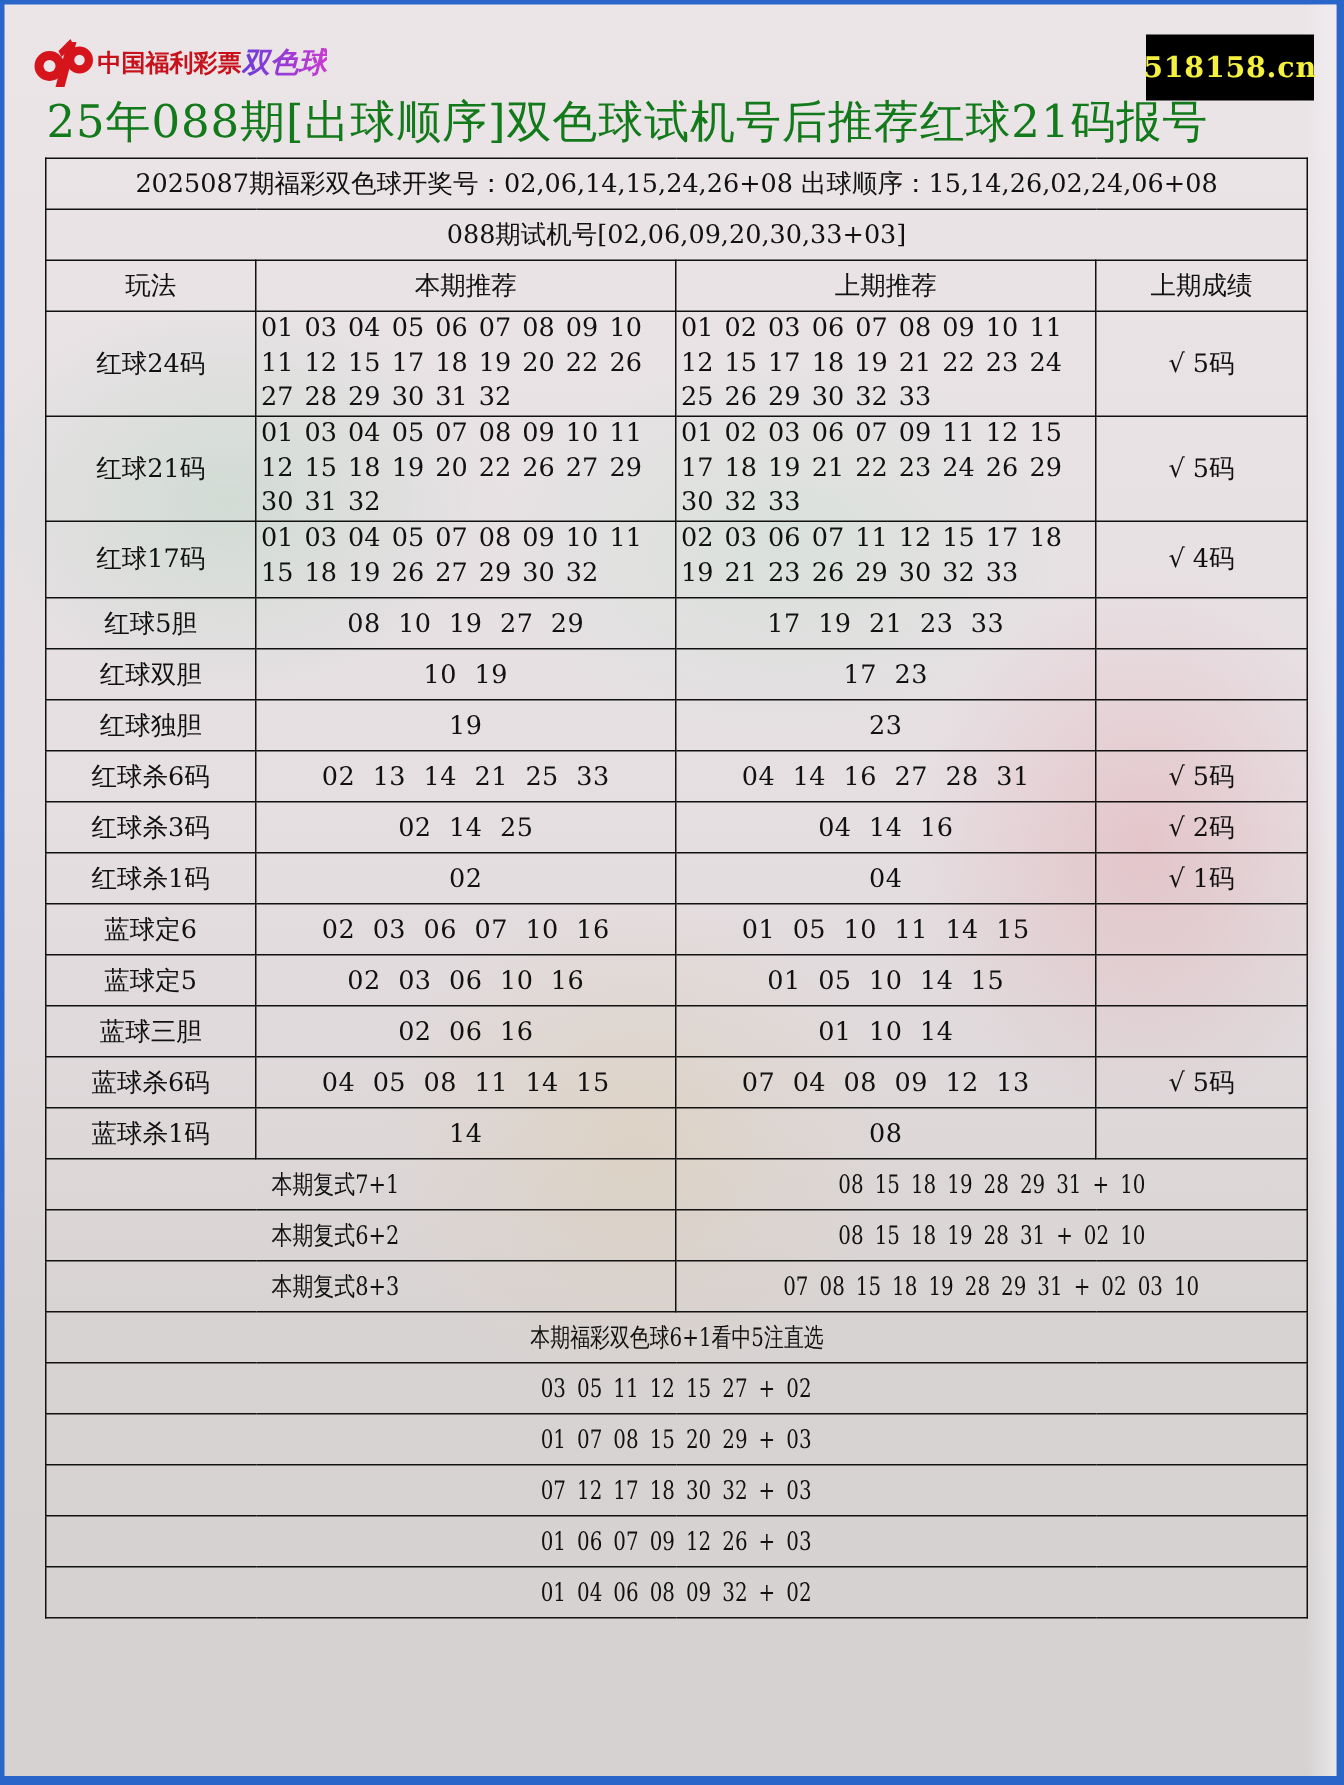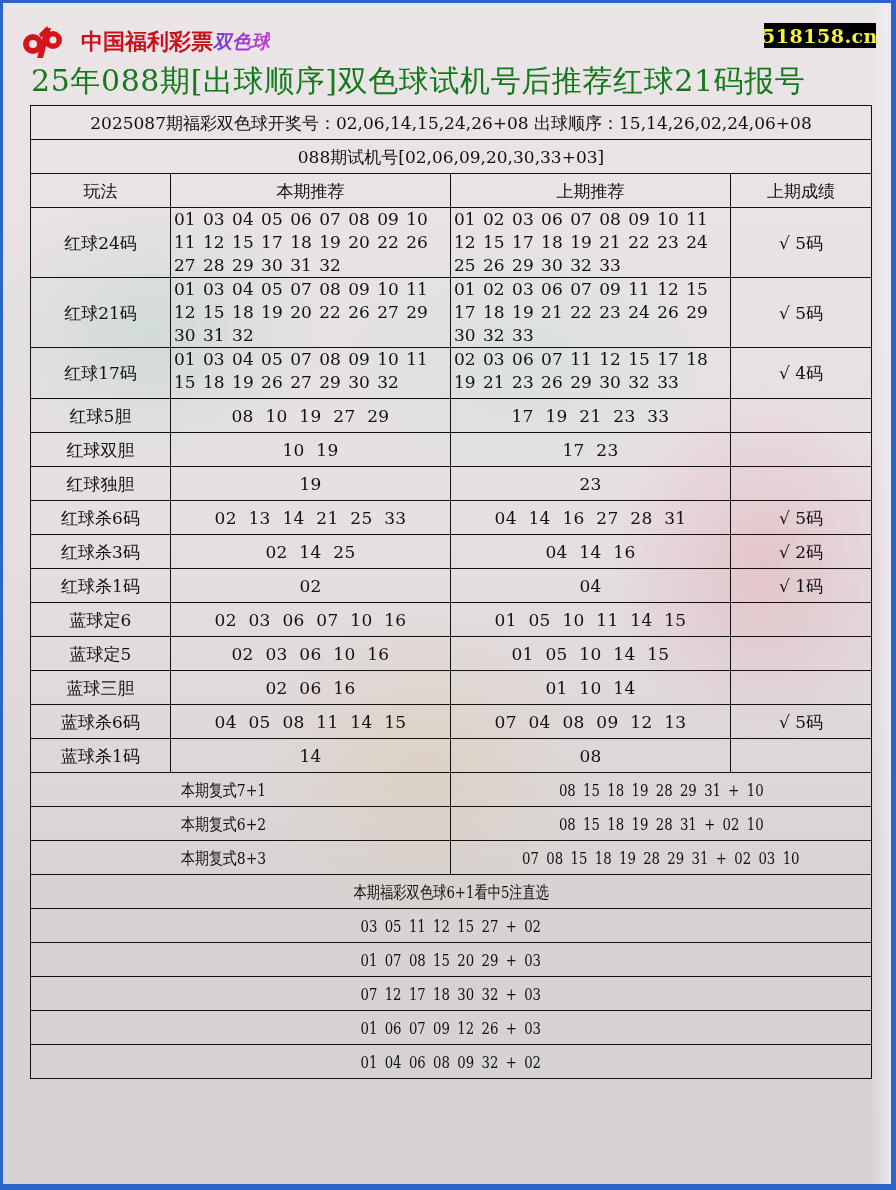--- a/index.html
+++ b/index.html
@@ -23,30 +23,30 @@
     background: linear-gradient(90deg, rgba(255,255,255,0) 0%, rgba(240,240,245,0.7) 100%);
   }
   .logo {
     position: absolute; left: 18px; top: 22px; height: 34px; display: flex; align-items: center;
   }
   .logo-mark {
     width: 44px; height: 36px; position: relative;
   }
   .logo-text-cn {
     font-family: "DejaVu Sans", "Liberation Sans", sans-serif;
-    font-weight: bold; font-size: 22px; color: #c8121b; margin-left: 16px; letter-spacing: 0px;
+    font-weight: bold; font-size: 16px; color: #c8121b; margin-left: 0; letter-spacing: 0px;
   }
   .logo-text-ball {
     font-family: "DejaVu Sans", "Liberation Sans", sans-serif;
     font-weight: bold; font-style: italic; font-size: 19px;
     background: linear-gradient(90deg, #6a3cd8, #c83bd0);
     -webkit-background-clip: text; background-clip: text; color: transparent;
   }
   .site-badge {
-    position: absolute; left: 761px; top: 20px; width: 112px; height: 25px;
+    position: absolute; left: 761px; top: 20px; width: 112px; height: 44px;
     background: #000; color: #f4f040;
     font-family: "DejaVu Serif", "Liberation Serif", serif; font-size: 19px; font-weight: bold;
     display: flex; align-items: center; justify-content: center; letter-spacing: 0.5px;
   }
   .page-title {
     position: absolute; left: 28px; top: 58px; width: 850px;
     font-family: "DejaVu Serif", "Liberation Serif", serif;
     font-size: 30px; color: #137a1b; white-space: nowrap; letter-spacing: 0.6px;
   }
   table.main {

